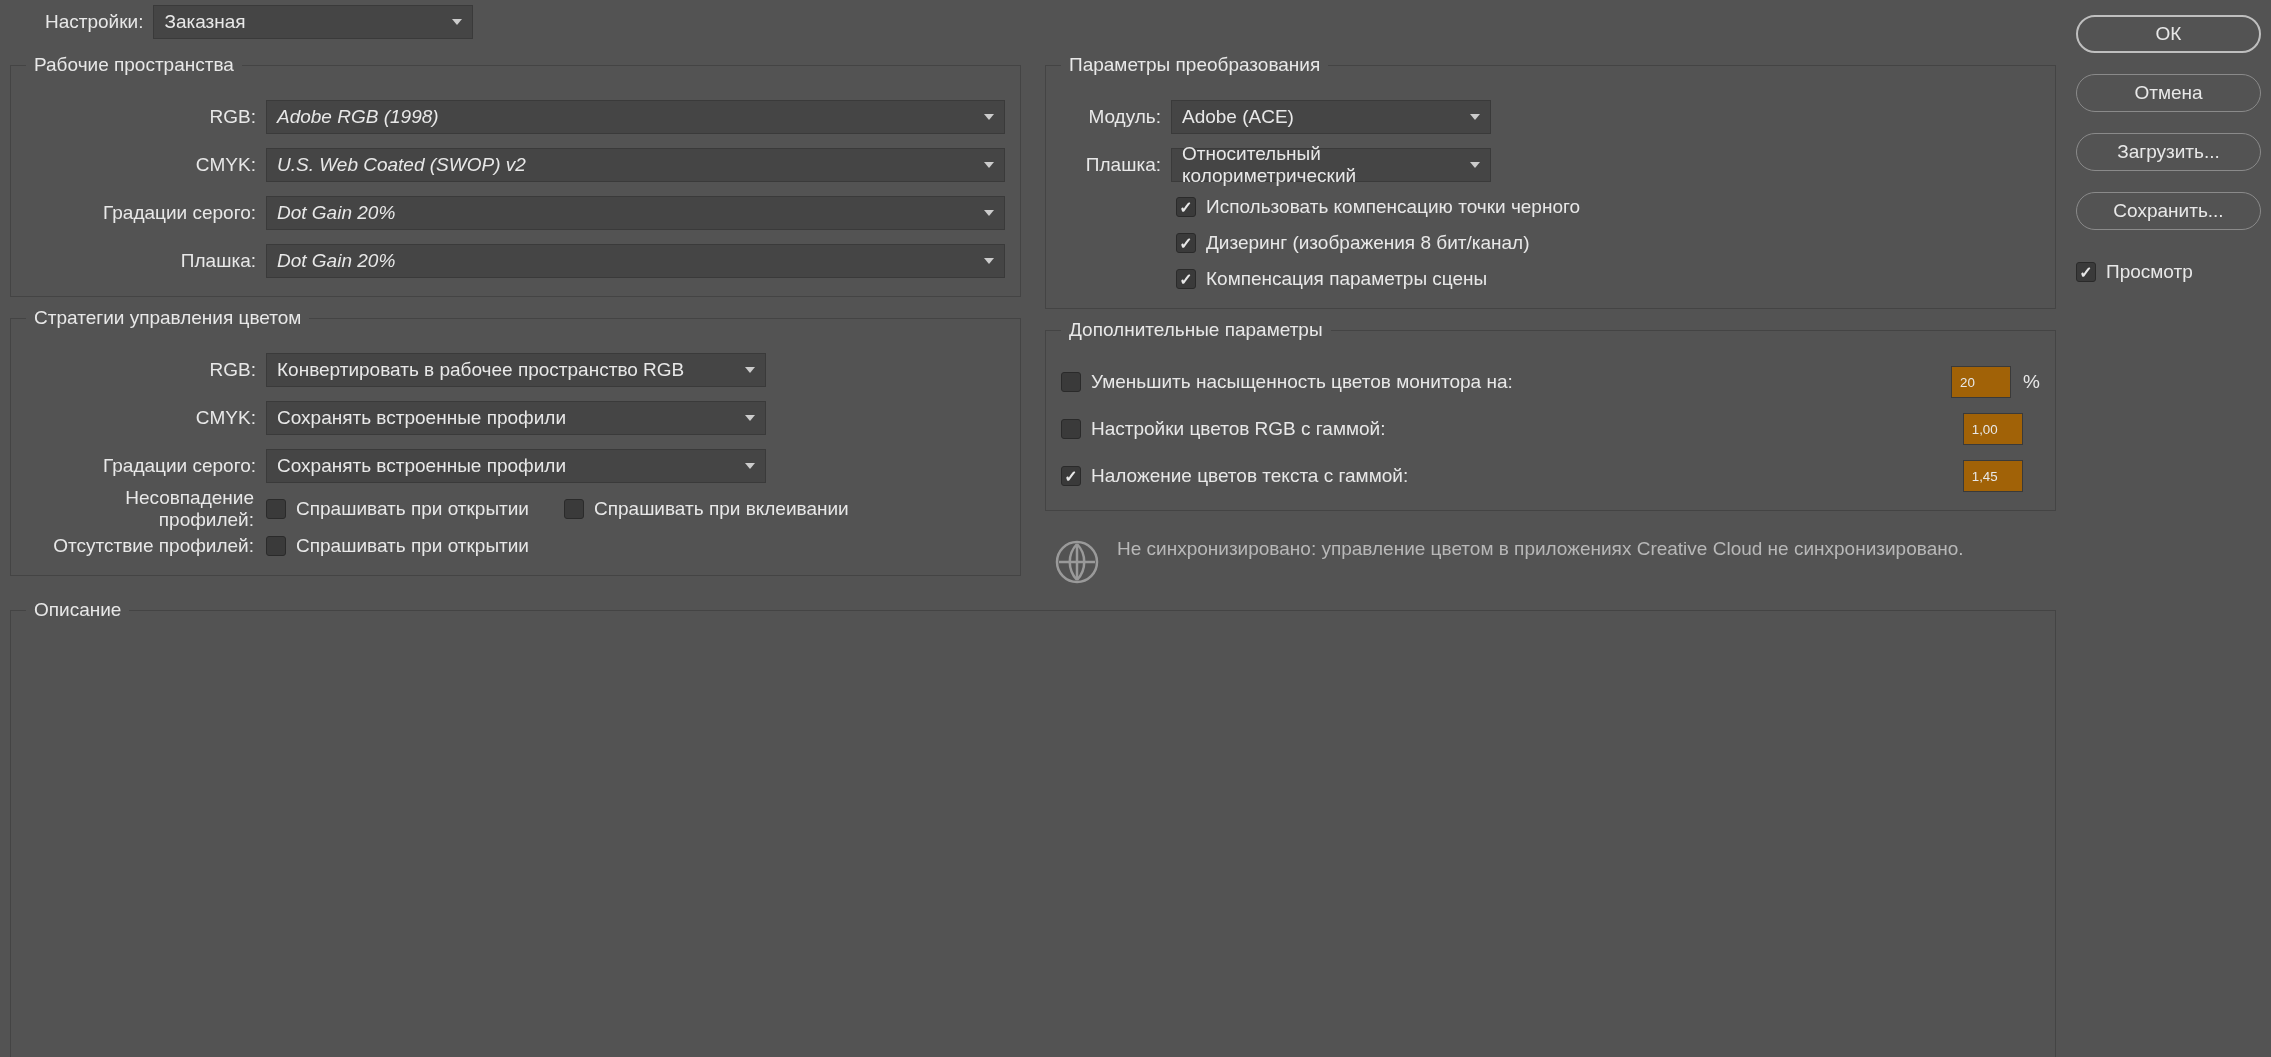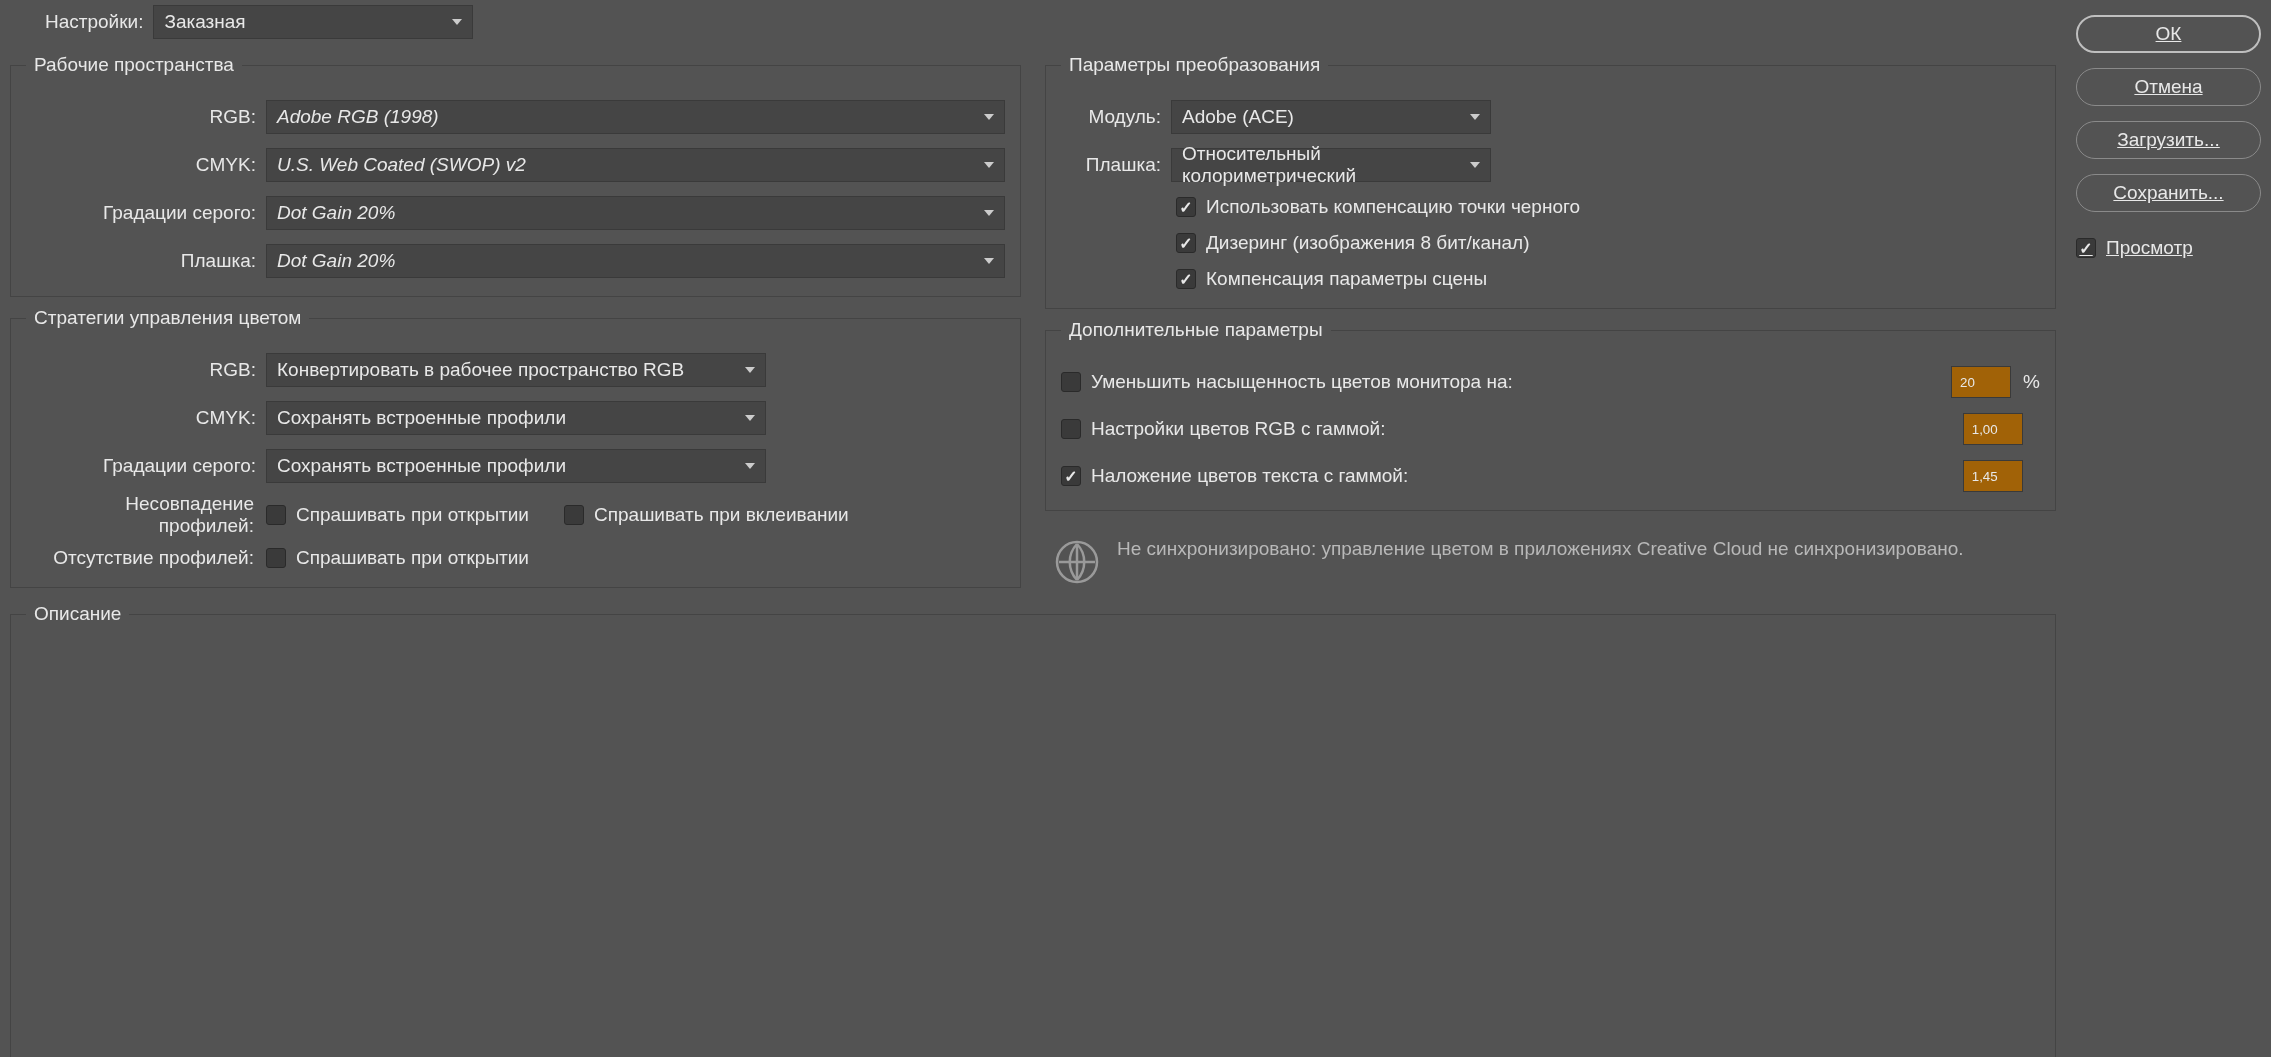--- a/index.html
+++ b/index.html
@@ -20,22 +20,21 @@
   }
   .main-col {
     flex: 1;
     padding-right: 20px;
   }
   .side-col {
     width: 185px;
     padding-top: 15px;
     display: flex;
     flex-direction: column;
-    gap: 15px;
-    text-decoration: underline;
+    gap: 21px;
   }
   .top-row {
     display: flex;
     align-items: center;
     padding: 5px 0 5px 35px;
   }
   .columns {
     display: flex;
     gap: 24px;
   }
@@ -153,21 +152,21 @@
     margin-top: 4px;
   }
   .sync-icon svg { width: 44px; height: 44px; }
   .sync-text {
     color: #b8b8b8;
     line-height: 1.4;
   }
   .mismatch-row {
     display: flex;
     align-items: center;
-    margin-top: 10px;
+    margin-top: 4px;
   }
   .mismatch-label {
     width: 240px;
     text-align: right;
     padding-right: 12px;
   }
   .chk-inline {
     display: flex;
     align-items: center;
     margin-right: 35px;

